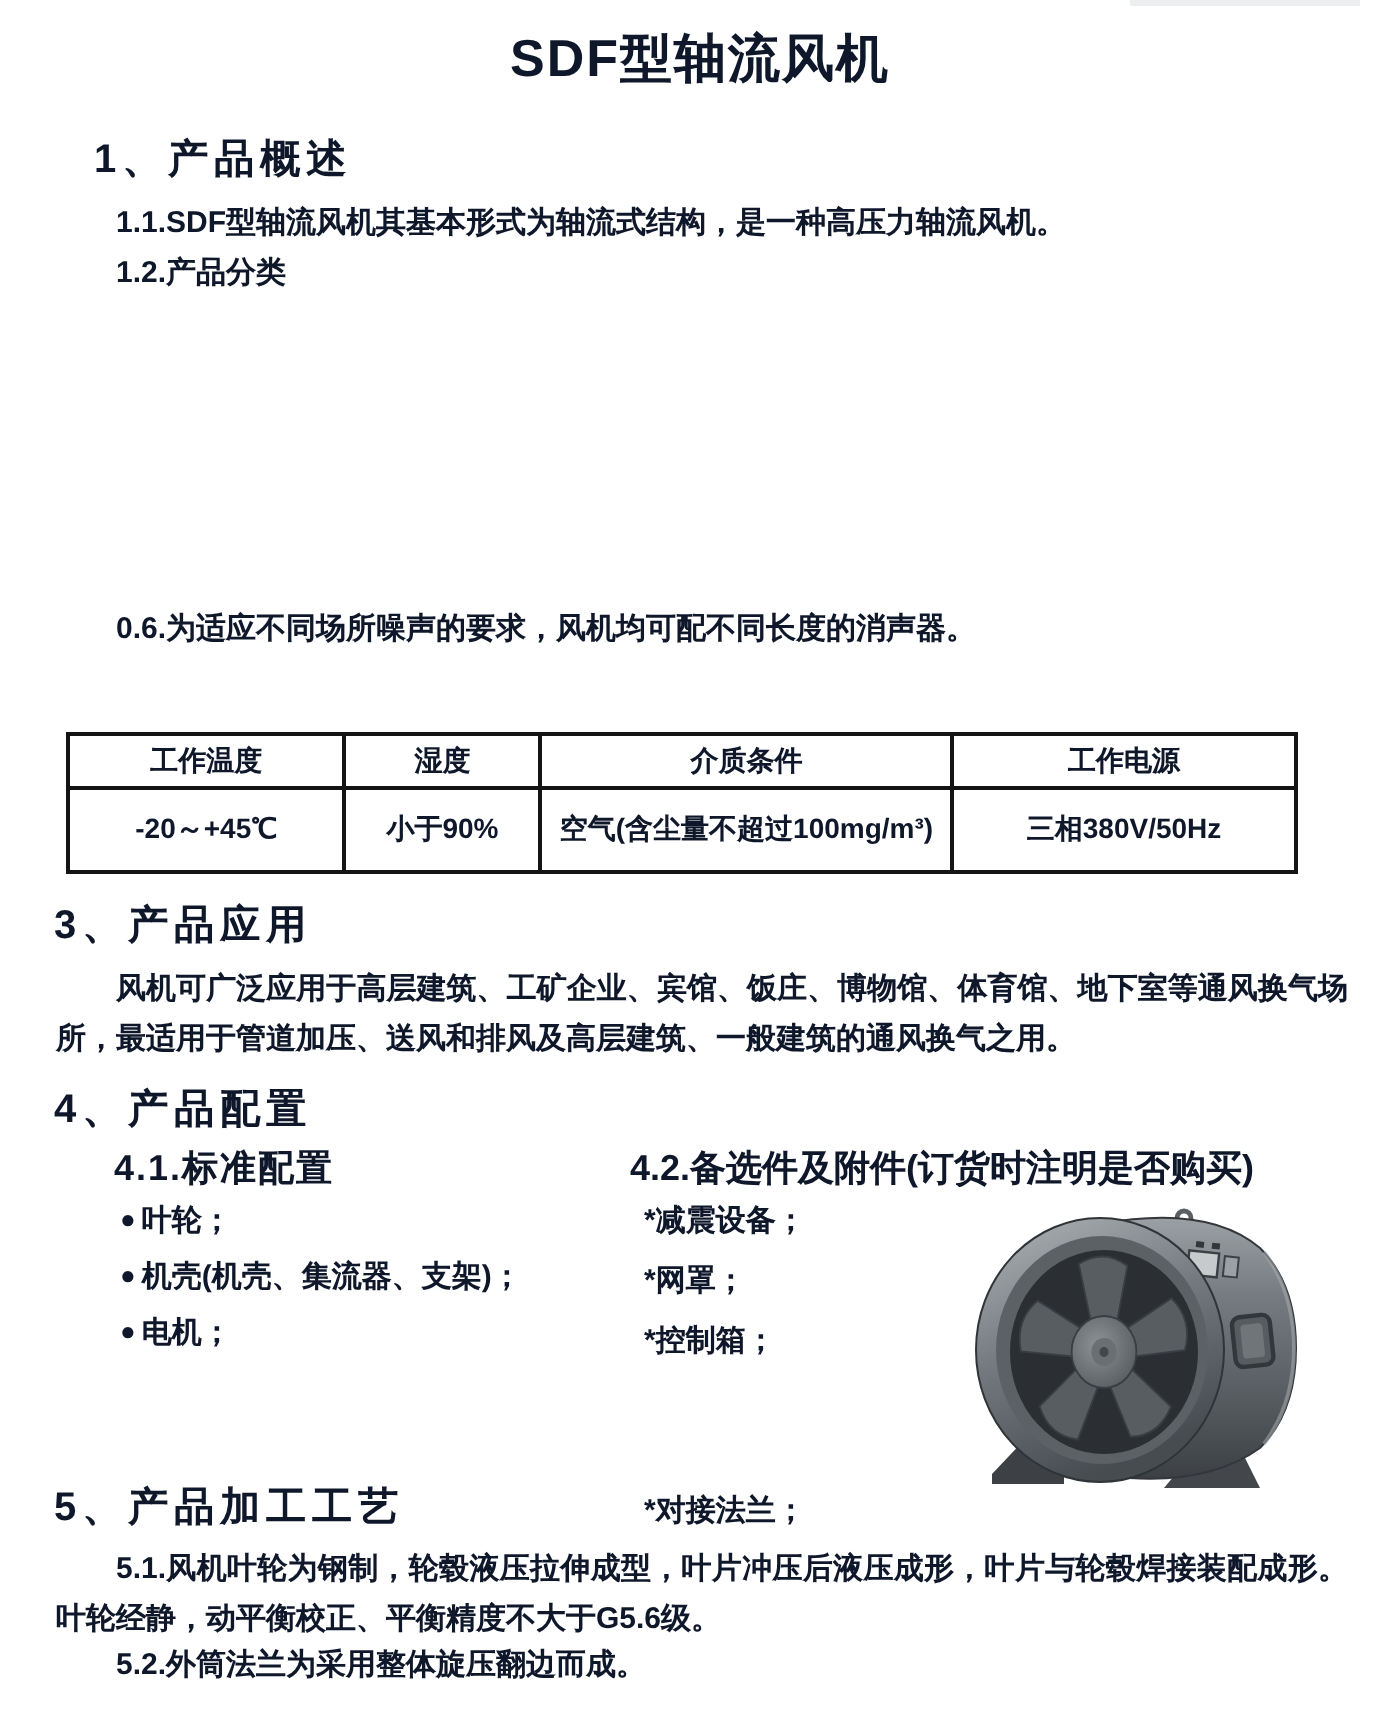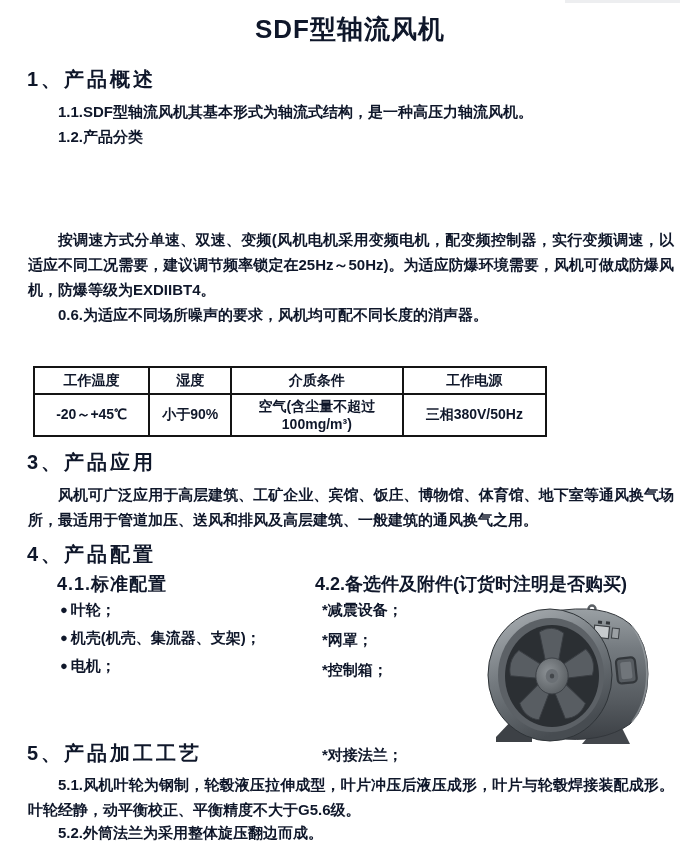--- a/index.html
+++ b/index.html
@@ -29,45 +29,44 @@
     position:absolute; left:28px; width:646px;
     font-size:15px; line-height:25px;
     text-align:justify; text-indent:2em;
   }
   .sub-heading {
     position:absolute; font-size:18px; letter-spacing:1px; white-space:nowrap;
   }
   .cfg-item { position:absolute; font-size:15px; white-space:nowrap; }
   .cfg-item .bullet { font-size:13px; margin-right:3px; vertical-align:1px; }
   table.cond-table {
-    position:absolute; left:33px; top:366px; width:514px;
+    position:absolute; left:33px; top:366px; width:616px;
     border-collapse:collapse; table-layout:fixed;
   }
   .cond-table th, .cond-table td {
     border:2px solid #141414; text-align:center;
     font-size:14px; font-weight:bold; padding:0;
   }
   .cond-table th { height:27px; }
   .cond-table td { height:42px;border-radius:11px; }
   .col1 { width:22.5%; } .col2 { width:16%; } .col3 { width:33.5%; } .col4 { width:28%; }
   .fan-wrap { position:absolute; left:484px; top:602px; width:172px; height:146px; }
 </style>
 </head>
 <body>
 
 <div class="page">
 
   <div class="top-strip"></div>
 
   <div class="doc-title">SDF型轴流风机</div>
 
-  <div class="sec-heading" style="top:66px;">1、产品概述</div>
+  <div class="sec-heading" style="top:66px;margin-left:20px;">1、产品概述</div>
   <div class="para" style="top:99px;">1.1.SDF型轴流风机其基本形式为轴流式结构，是一种高压力轴流风机。</div>
   <div class="para" style="top:124px;">1.2.产品分类</div>
-  <div class="para" style="top:227px;">按调速方式分单速、双速、变频(风机电机采用变频电机，配变频控制器，实行变频调速，以适应不同工况需要，建议调节频率锁定在25Hz～50Hz)。为适应防爆环境需要，风机可做成防爆风机，防爆等级为EXDIIBT4。</div>
   <div class="para" style="top:302px;">0.6.为适应不同场所噪声的要求，风机均可配不同长度的消声器。</div>
 
   <table class="cond-table">
     <thead>
       <tr>
         <th class="col1">工作温度</th>
         <th class="col2">湿度</th>
         <th class="col3">介质条件</th>
         <th class="col4">工作电源</th>
       </tr>

